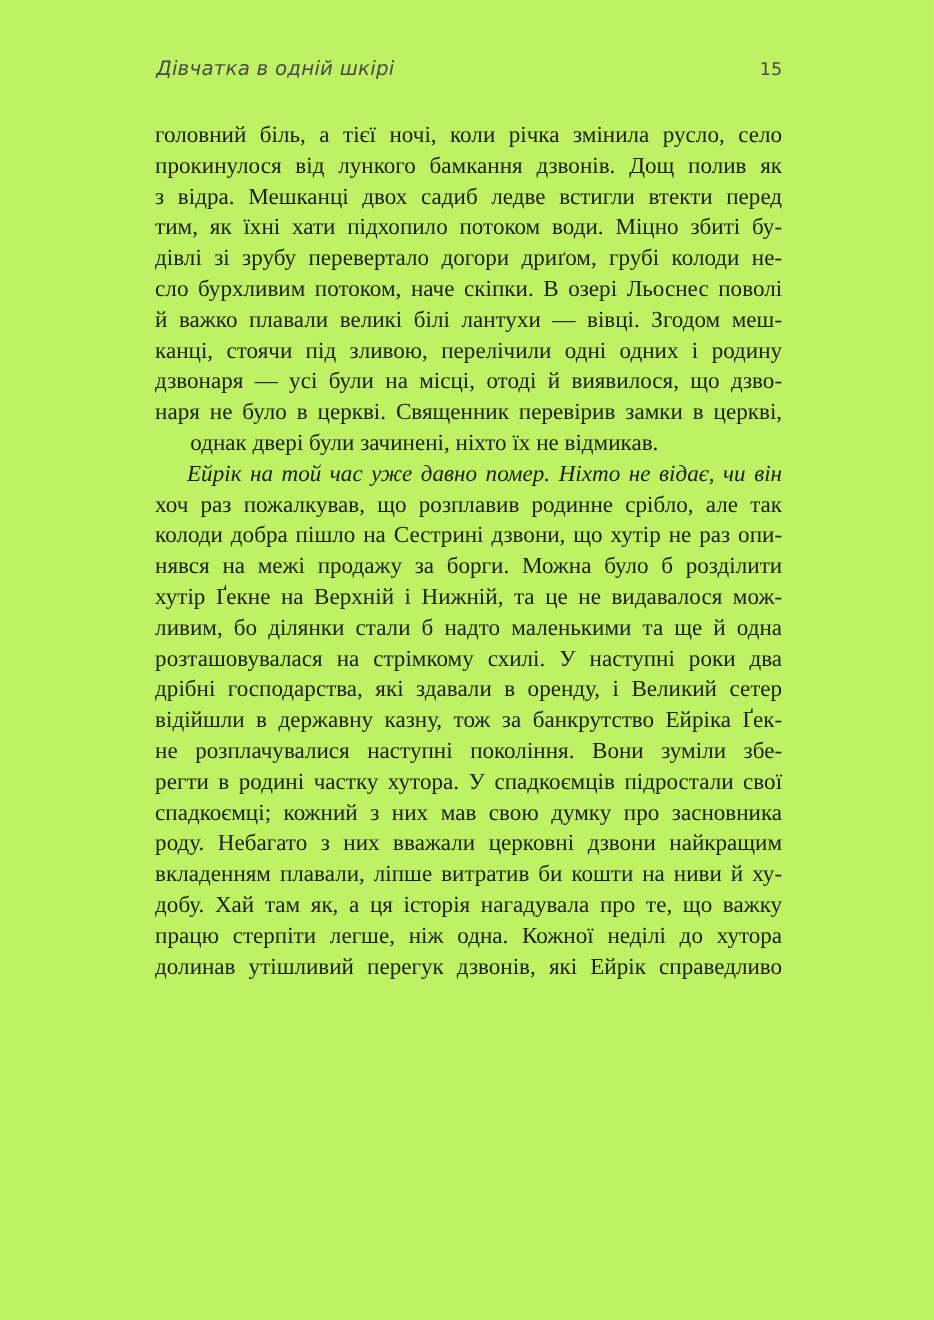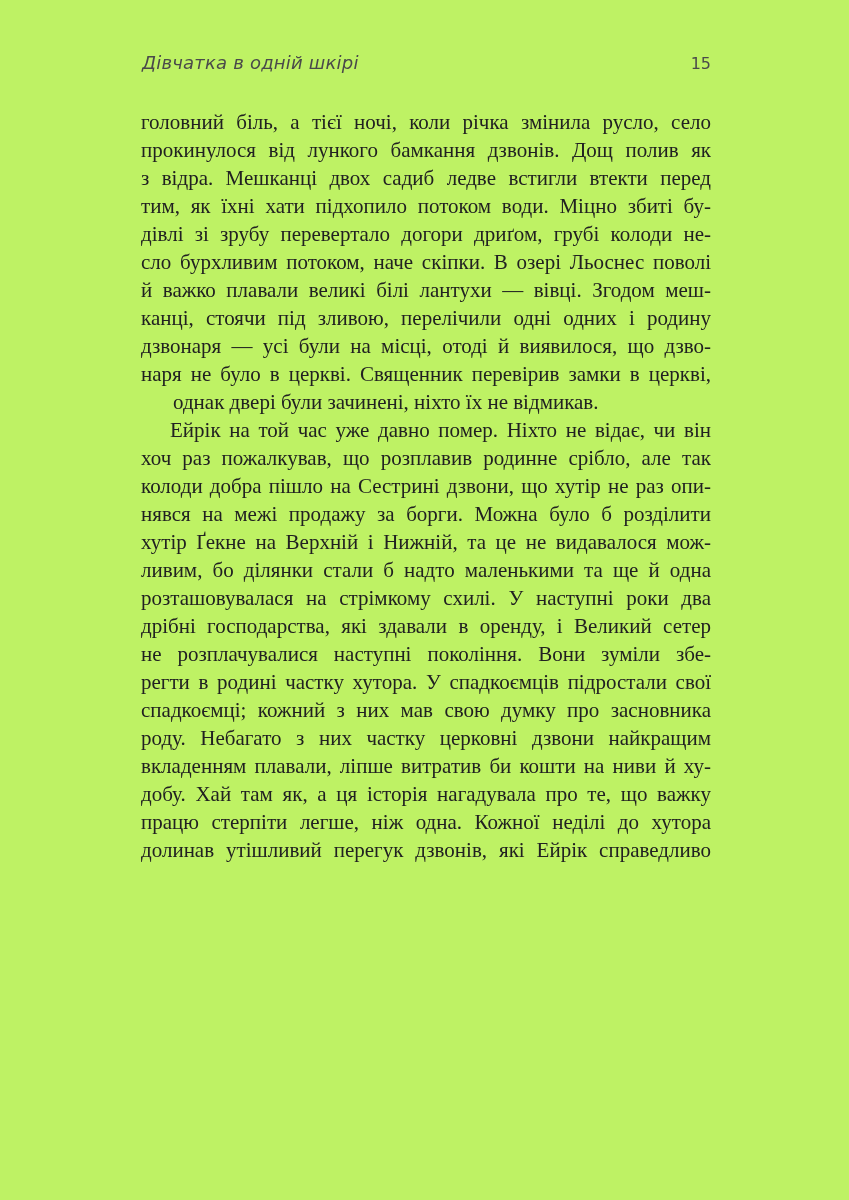--- a/index.html
+++ b/index.html
@@ -53,20 +53,21 @@
     text-align: justify;
     text-align-last: justify;
     white-space: normal;
   }
   .line.last {
     text-align-last: left;
     margin-left: 32px;
   }
   .line.indent {
     text-indent: 29px;
+    font-style: italic;
   }
 </style>
 </head>
 <body>
 
 <div class="page">
   <div class="running-header">
     <span class="running-title">Дівчатка в одній шкірі</span>
     <span class="page-number">15</span>
   </div>
@@ -86,23 +87,24 @@
       </div>
       <div class="paragraph">
         <div class="line indent">Ейрік на той час уже давно помер. Ніхто не відає, чи він</div>
         <div class="line">хоч раз пожалкував, що розплавив родинне срібло, але так</div>
         <div class="line">колоди добра пішло на Сестрині дзвони, що хутір не раз опи-</div>
         <div class="line">нявся на межі продажу за борги. Можна було б розділити</div>
         <div class="line">хутір Ґекне на Верхній і Нижній, та це не видавалося мож-</div>
         <div class="line">ливим, бо ділянки стали б надто маленькими та ще й одна</div>
         <div class="line">розташовувалася на стрімкому схилі. У наступні роки два</div>
         <div class="line">дрібні господарства, які здавали в оренду, і Великий сетер</div>
+        <div class="line">відійшли в державну казну, тож за банкрутство Ейріка Ґек-</div>
         <div class="line">не розплачувалися наступні покоління. Вони зуміли збе-</div>
         <div class="line">регти в родині частку хутора. У спадкоємців підростали свої</div>
         <div class="line">спадкоємці; кожний з них мав свою думку про засновника</div>
-        <div class="line">роду. Небагато з них частку церковні дзвони найкращим</div>
+        <div class="line">роду. Небагато з них вважали церковні дзвони найкращим</div>
         <div class="line">вкладенням плавали, ліпше витратив би кошти на ниви й ху-</div>
         <div class="line">добу. Хай там як, а ця історія нагадувала про те, що важку</div>
         <div class="line">працю стерпіти легше, ніж одна. Кожної неділі до хутора</div>
         <div class="line">долинав утішливий перегук дзвонів, які Ейрік справедливо</div>
       </div>
     </div>
 </div>
 
 </body></html>

